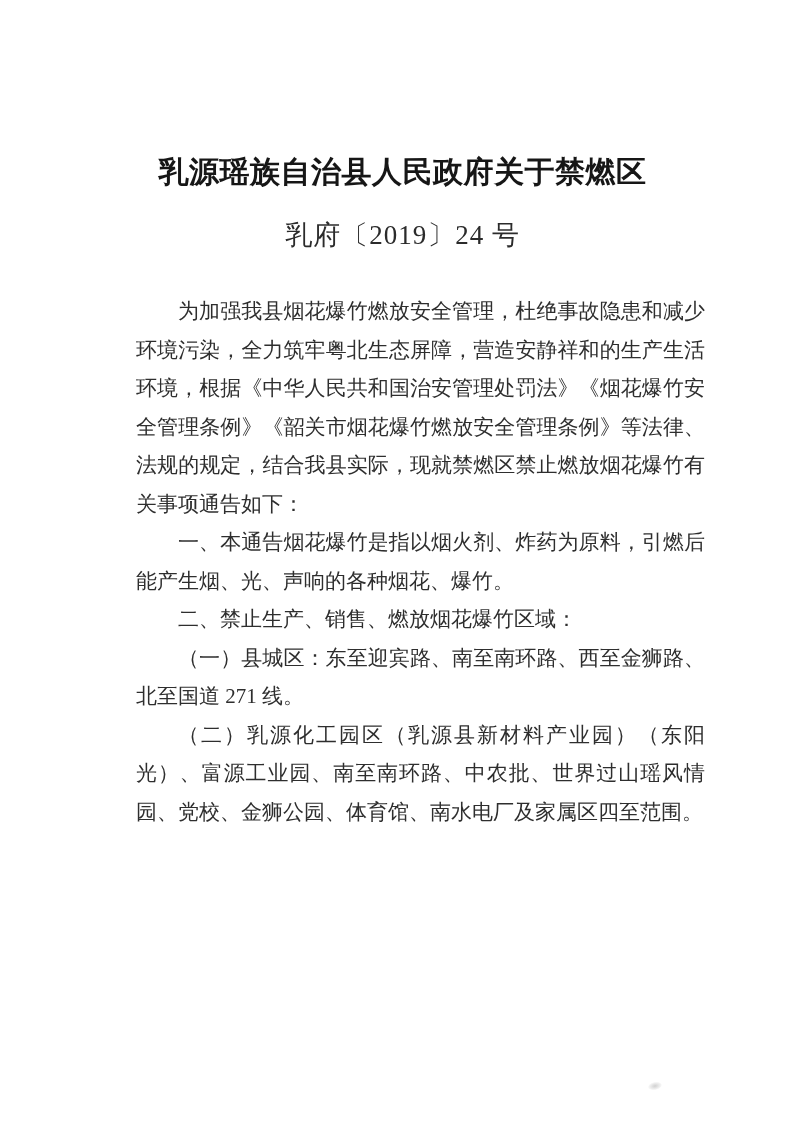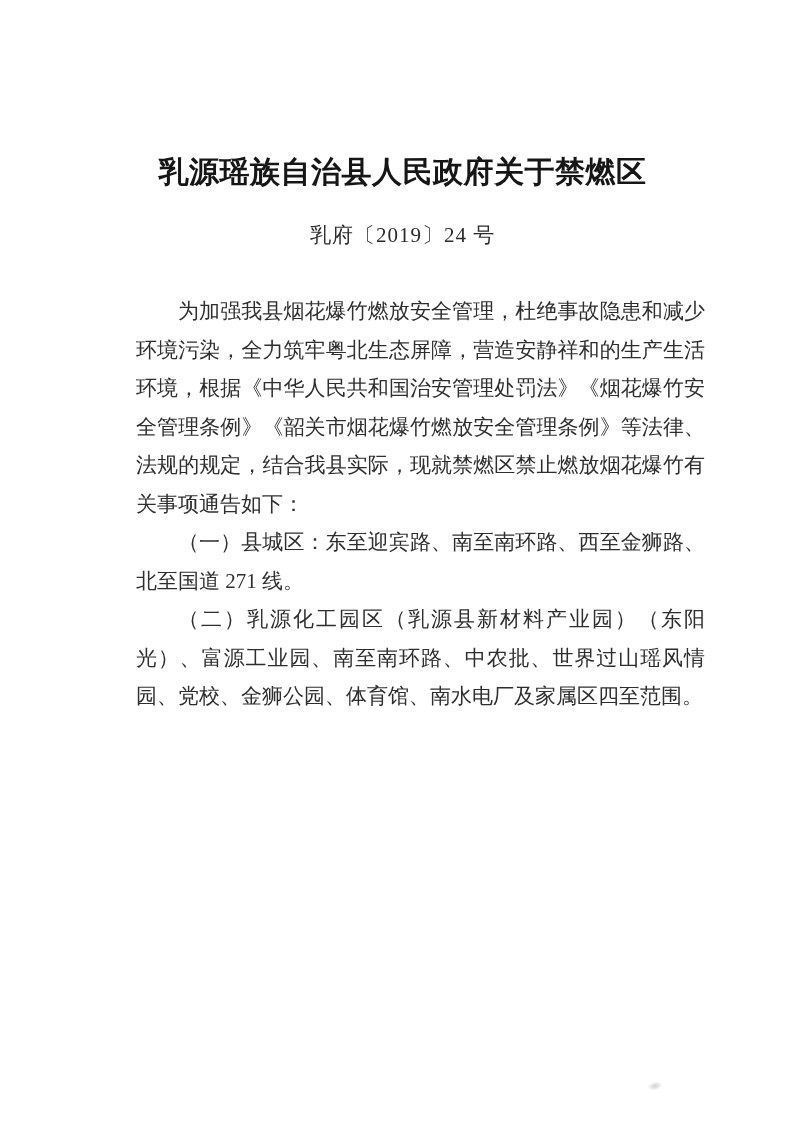--- a/index.html
+++ b/index.html
@@ -27,21 +27,21 @@
     text-align: center;
     font-size: 30px;
     line-height: 57px;
     font-weight: bold;
     color: #161616;
     letter-spacing: 0.5px;
   }
   .doc-number {
     margin-top: 20px;
     text-align: center;
-    font-size: 21px;
+    font-size: 27px;
     line-height: 30px;
     color: #2b2b2b;
     letter-spacing: 1px;
   }
   .body-text {
     margin-top: 42px;
     font-size: 21px;
     line-height: 38.5px;
     text-align: justify;
     color: #2e2e2e;
@@ -71,20 +71,22 @@
   <div class="content">
 
     <h1 class="notice-title">
       <div>乳源瑶族自治县人民政府关于禁燃区</div>
     </h1>
 
     <div class="doc-number">乳府〔2019〕24 号</div>
 
     <div class="body-text">
       <p>为加强我县烟花爆竹燃放安全管理，杜绝事故隐患和减少环境污染，全力筑牢粤北生态屏障，营造安静祥和的生产生活环境，根据《中华人民共和国治安管理处罚法》《烟花爆竹安全管理条例》《韶关市烟花爆竹燃放安全管理条例》等法律、法规的规定，结合我县实际，现就禁燃区禁止燃放烟花爆竹有关事项通告如下：</p>
+      <p>一、本通告烟花爆竹是指以烟火剂、炸药为原料，引燃后能产生烟、光、声响的各种烟花、爆竹。</p>
+      <p>二、禁止生产、销售、燃放烟花爆竹区域：</p>
       <p>（一）县城区：东至迎宾路、南至南环路、西至金狮路、北至国道 271 线。</p>
       <p>（二）乳源化工园区（乳源县新材料产业园）（东阳光）、富源工业园、南至南环路、中农批、世界过山瑶风情园、党校、金狮公园、体育馆、南水电厂及家属区四至范围。</p>
     </div>
 
   </div>
 
   <div class="scan-speck"></div>
 </div>
 
 </body></html>

